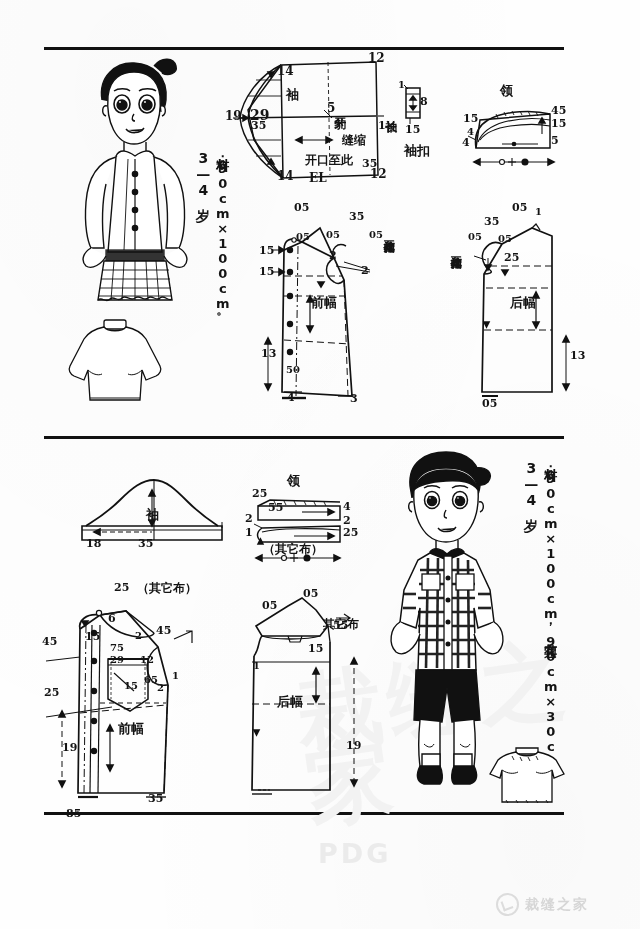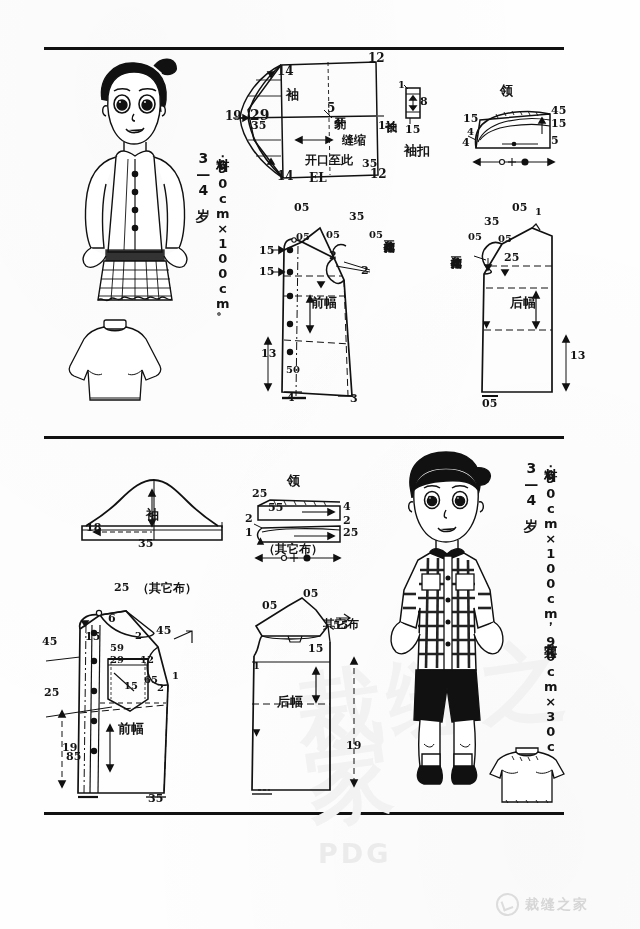--- a/index.html
+++ b/index.html
@@ -462,21 +462,21 @@
         <path d="M80 56 l-3 -6 h6 z" fill="#111"></path>
 
         <path d="M22 62 L80 62" stroke-width="1" stroke-dasharray="5 3"></path>
         <path d="M22 62 l6 -3 v6 z" fill="#111"></path>
 
         <path d="M150 52 L150 58" stroke-width="1"></path>
       </g>
     </svg>
   </div>
   <div class="lbl" style="left:146px; top:508px; font-size:13px;">袖</div>
-  <div class="lbl num" style="left:86px; top:522px; font-size:11px;text-align:right;">18</div>
+  <div class="lbl num" style="left:86px; top:538px; font-size:11px;text-align:right;">18</div>
   <div class="lbl num" style="left:138px; top:538px; font-size:11px;">35</div>
 
   <div class="svgwrap" style="left:244px; top:488px;">
     <svg width="110" height="75" viewBox="0 0 110 75">
       <g fill="none" stroke="#111" stroke-width="1.5">
 
         <path d="M14 18 L96 18 L96 32 L14 32 Z"></path>
         <path d="M14 18 L26 12 L96 14" stroke-width="1.6"></path>
 
         <path d="M18 40 L96 38 L96 54 L18 54 C12 50 12 44 18 40 Z"></path>
@@ -574,31 +574,31 @@
         <path d="M132 54 L150 46 M144 46 L150 46 L150 58" stroke-width="1.2"></path>
       </g>
     </svg>
   </div>
   <div class="lbl num" style="left:114px; top:582px; font-size:11px;">25</div>
   <div class="lbl" style="left:137px; top:582px; font-size:12px;">（其它布）</div>
   <div class="lbl num" style="left:108px; top:613px; font-size:11px;">6</div>
   <div class="lbl num" style="left:156px; top:625px; font-size:11px;">45</div>
   <div class="lbl num" style="left:42px; top:636px; font-size:11px;">45</div>
   <div class="lbl num" style="left:85px; top:631px; font-size:11px;">15</div>
-  <div class="lbl num" style="left:110px; top:643px; font-size:10px;">59</div>
+  <div class="lbl num" style="left:110px; top:643px; font-size:10px;">75</div>
   <div class="lbl num" style="left:110px; top:655px; font-size:10px;">29</div>
   <div class="lbl num" style="left:140px; top:655px; font-size:10px;">12</div>
   <div class="lbl num" style="left:144px; top:675px; font-size:10px;">65</div>
   <div class="lbl num" style="left:124px; top:681px; font-size:10px;">15</div>
   <div class="lbl num" style="left:135px; top:631px; font-size:10px;">2</div>
   <div class="lbl num" style="left:157px; top:683px; font-size:10px;">2</div>
   <div class="lbl num" style="left:172px; top:671px; font-size:10px;">1</div>
   <div class="lbl num" style="left:44px; top:687px; font-size:11px;">25</div>
   <div class="lbl num" style="left:62px; top:742px; font-size:11px;">19</div>
-  <div class="lbl num" style="left:66px; top:751px; font-size:11px;">85</div>
+  <div class="lbl num" style="left:66px; top:808px; font-size:11px;">85</div>
   <div class="lbl num" style="left:148px; top:793px; font-size:11px;">35</div>
   <div class="lbl" style="left:118px; top:722px; font-size:13px;">前幅</div>
 
   <div class="svgwrap" style="left:232px; top:590px;">
     <svg width="150" height="220" viewBox="0 0 150 220">
       <g fill="none" stroke="#111" stroke-width="1.6">
 
         <path d="M24 36 L56 16 L70 8 L84 20 L96 36 L88 46 L30 46 Z" stroke-width="1.6"></path>
         <path d="M30 46 C40 50 76 50 88 46" stroke-width="1.3"></path>
         <path d="M56 46 L58 52 L68 52 L70 46" stroke-width="1.2"></path>

